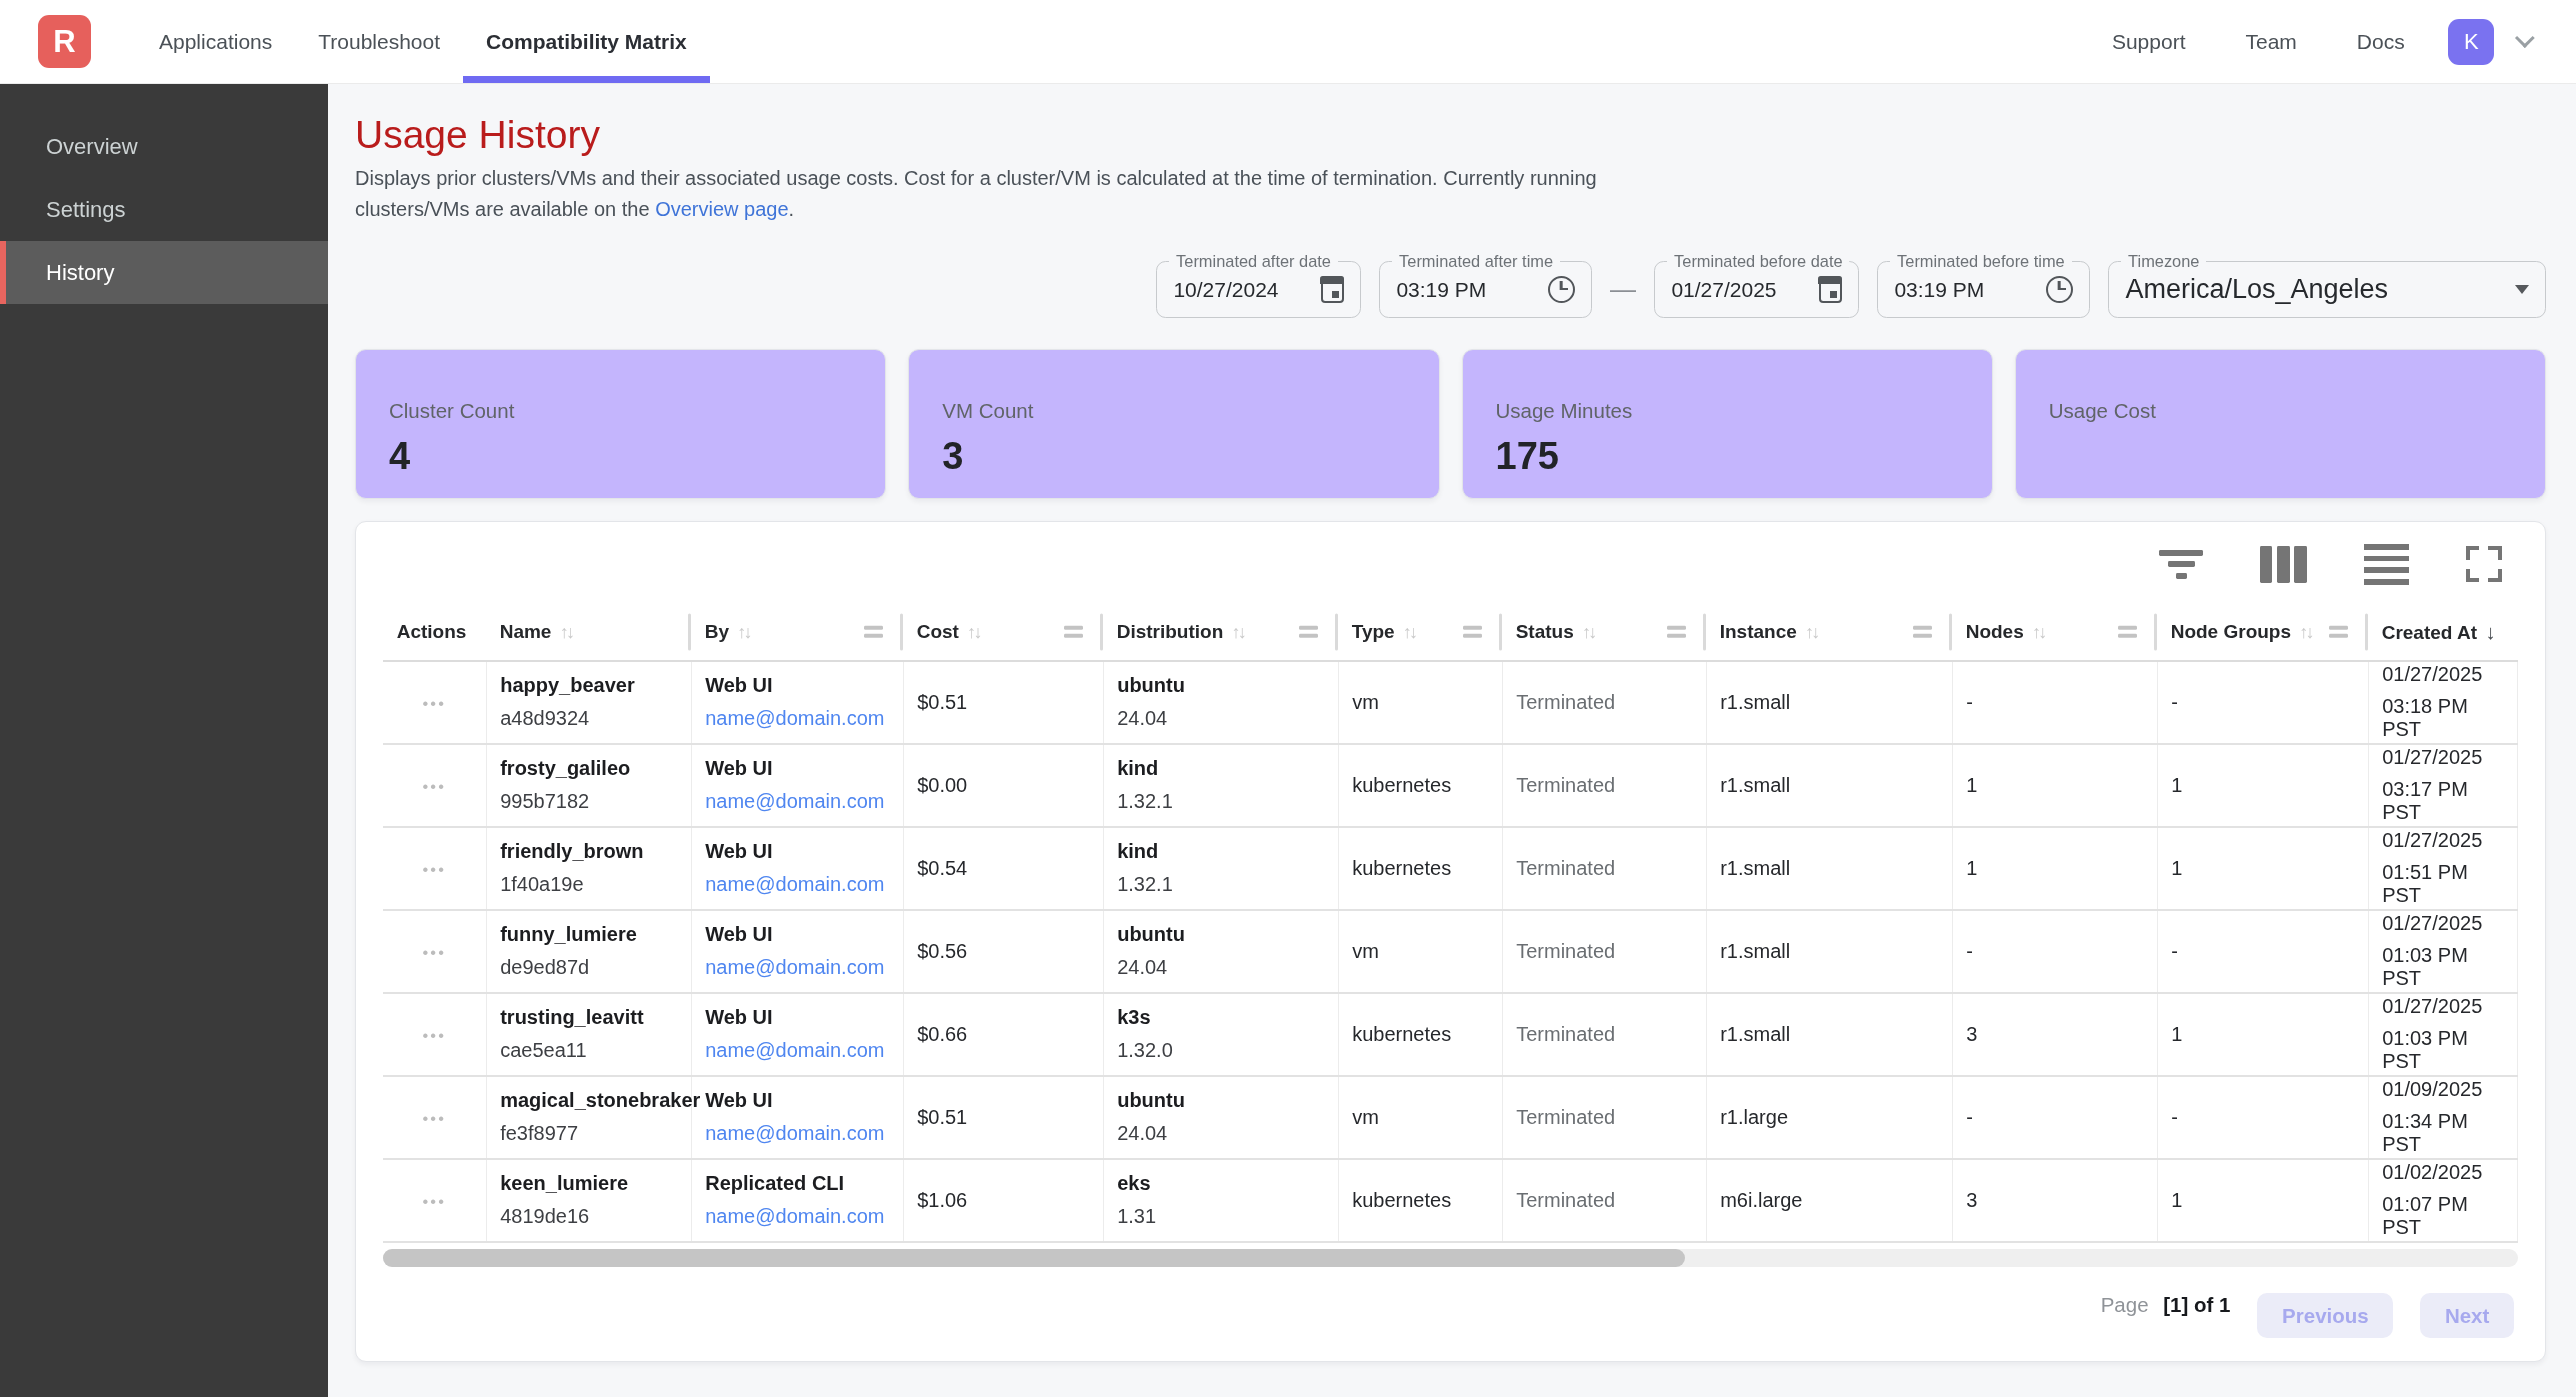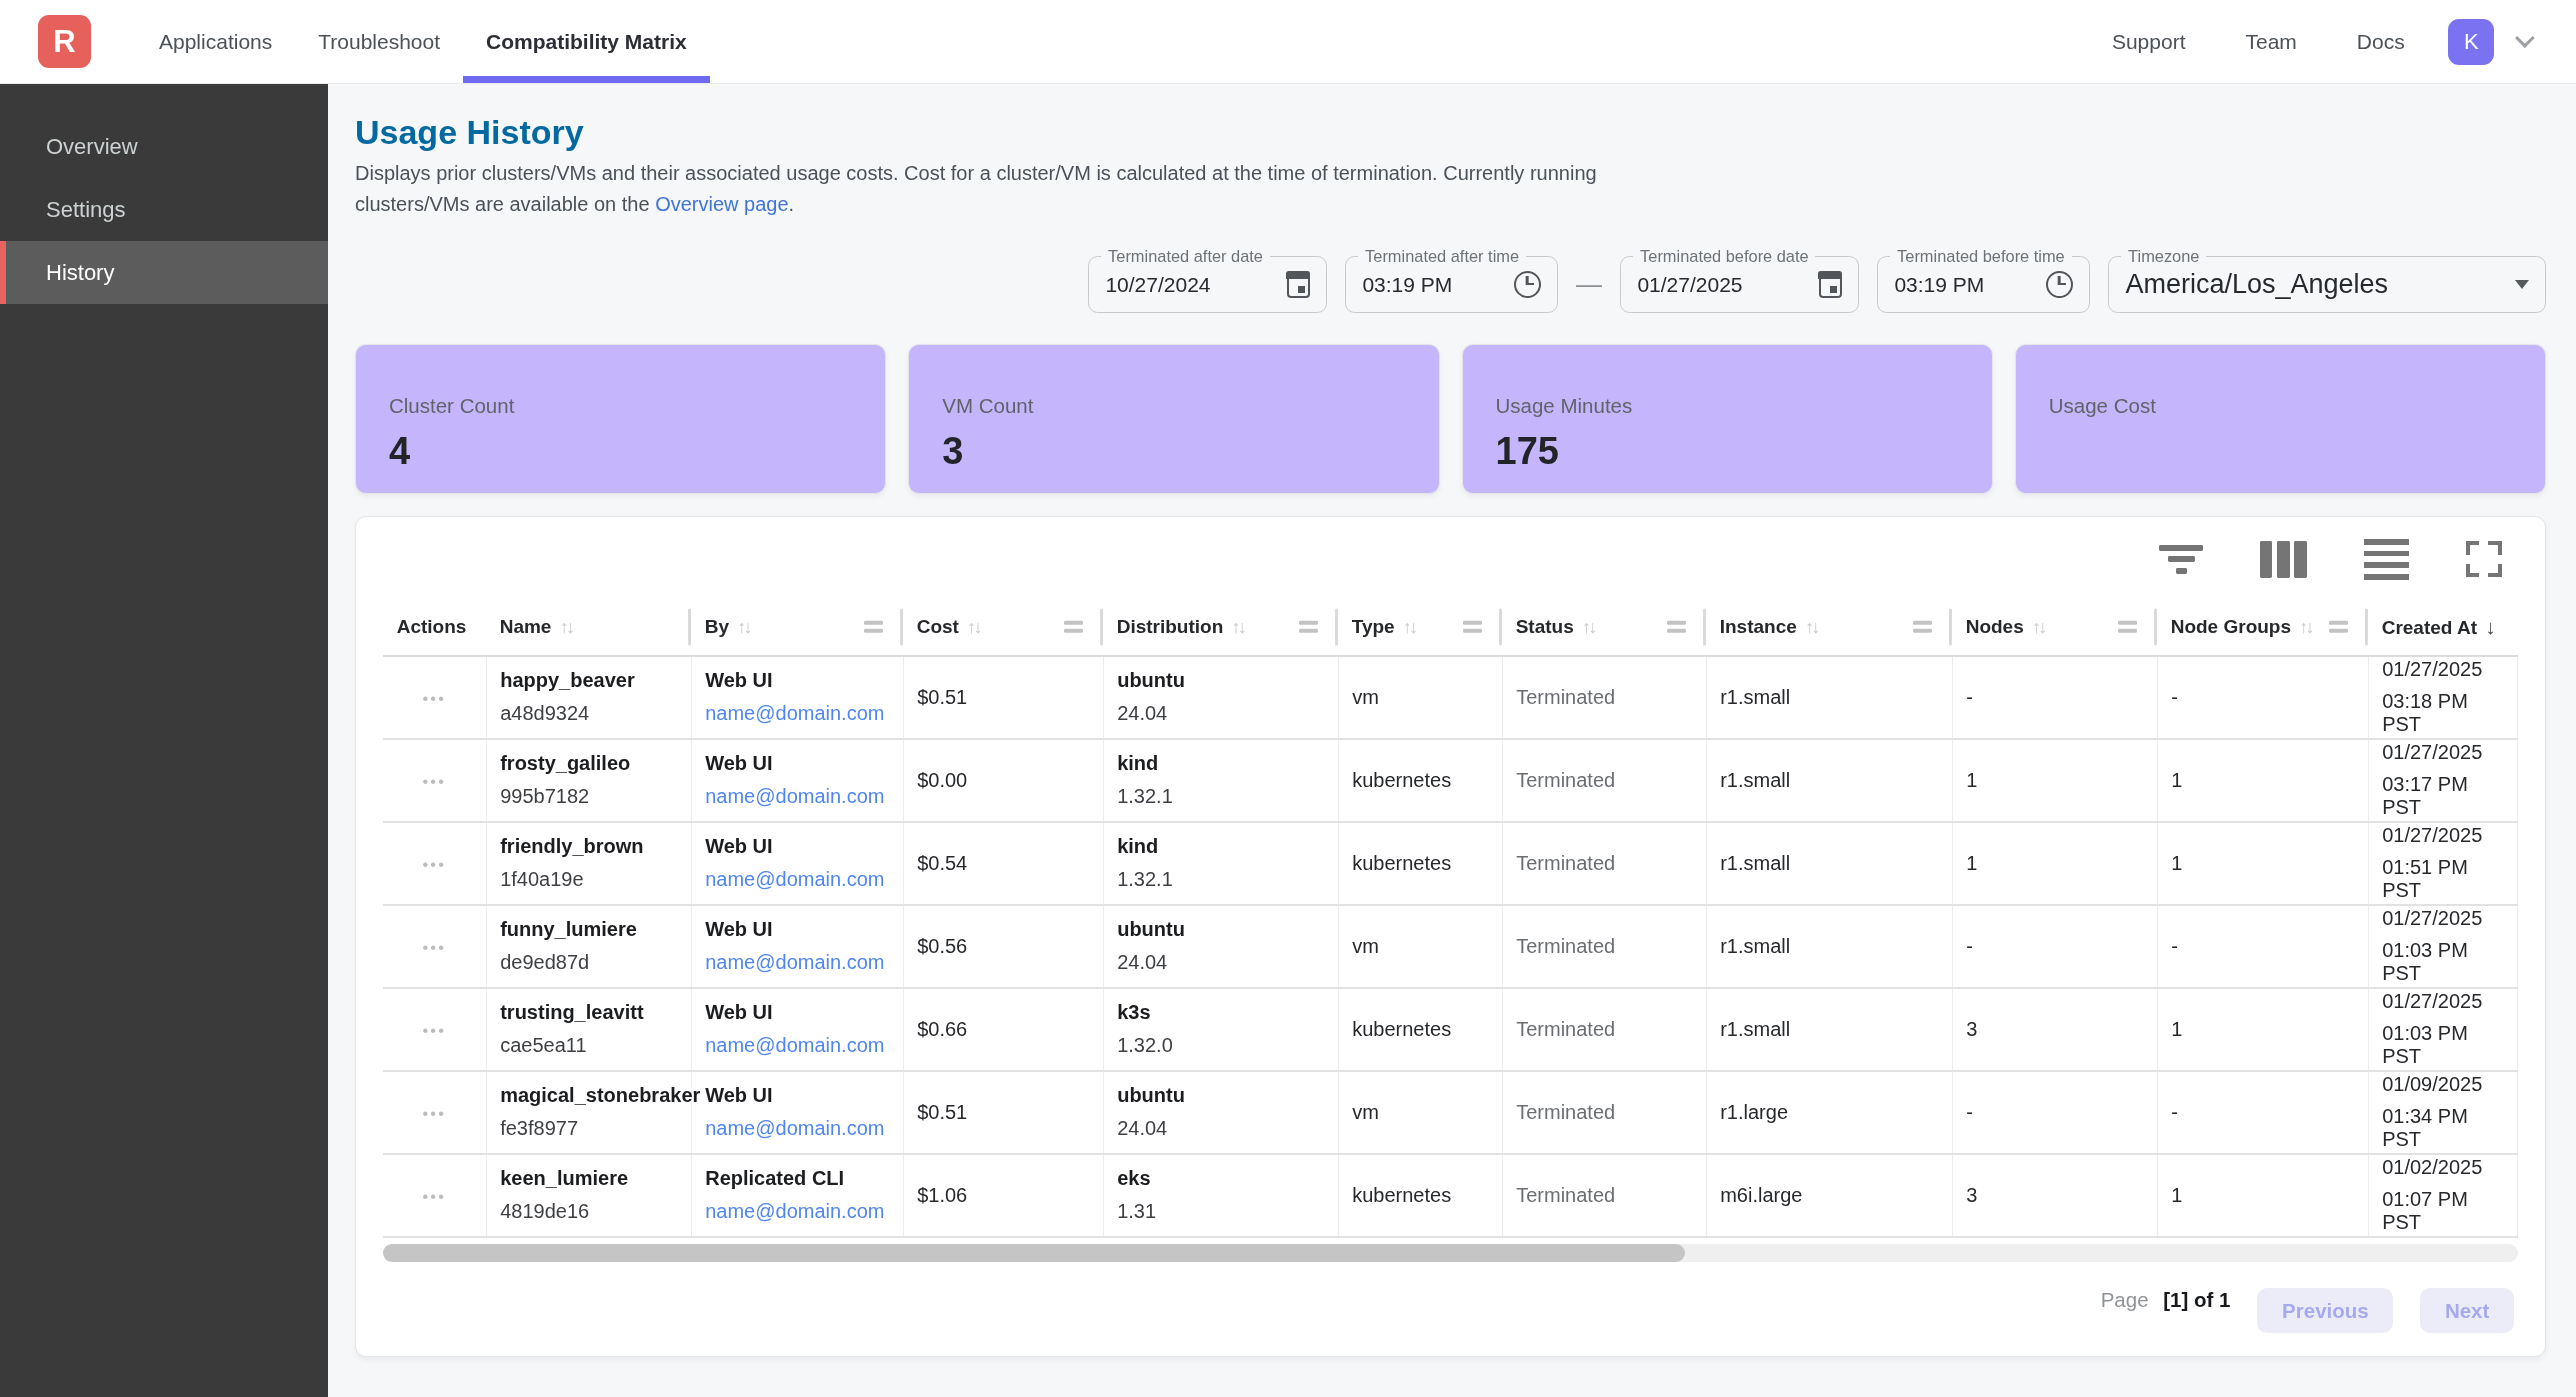--- a/index.html
+++ b/index.html
@@ -35,33 +35,33 @@
                 transform:rotate(45deg);margin:-6.8px 0 0 -36px;cursor:pointer}
 
   
   .shell{display:flex;height:1313px}
   .sidebar{width:328px;flex-shrink:0;background:var(--sidebar-bg);padding-top:31px}
   .side-item{height:63px;display:flex;align-items:center;padding-left:40px;border-left:6.8px solid transparent;
              color:#ccd2d3;font-size:22px;cursor:pointer}
   .side-item.active{background:#5c5c5c;border-left-color:var(--side-red);color:#fff}
 
   main{flex:1;padding:29px 30px 0 27px;overflow:hidden}
-  h1{font-size:34px;font-weight:700;color:#0369a1}
+  h1{font-size:39px;font-weight:400;color:#b91c1c}
   .desc{margin-top:6px;font-size:20px;line-height:1.55;color:var(--ink-soft)}
   .desc a{color:var(--link-blue);text-decoration:none;cursor:pointer}
 
   
   .filters{margin-top:36px;display:flex;justify-content:flex-end;align-items:center;gap:18px}
   .field{height:57px;border:1.4px solid #c7cacd;border-radius:9.6px;display:flex;align-items:center;
          padding:0 16.4px;position:relative;background:transparent}
   .field-label{position:absolute;top:-10.3px;left:12.3px;font-size:16.4px;color:#6d7277;background:var(--page-bg);padding:0 6.8px;white-space:nowrap}
   .field-input{flex:1;min-width:0;border:none;background:transparent;outline:none;font-size:21px;color:#26292d;
                font-family:"Liberation Sans","DejaVu Sans",sans-serif}
   .field-value{flex:1;font-size:27px;color:#26292d;white-space:nowrap;overflow:hidden}
-  .w-date{width:239px}.w-time{width:213px}.w-tz{width:438px}
+  .w-date{width:205px}.w-time{width:213px}.w-tz{width:438px}
   .range-dash{font-size:26px;color:#8b8f94}
 
   .icon-calendar{width:23px;height:26px;border:2.7px solid #52565a;border-radius:4.1px;position:relative;flex-shrink:0;cursor:pointer}
   .icon-calendar::before{content:"";position:absolute;left:-2.7px;right:-2.7px;top:-2.7px;height:8.2px;background:#52565a;border-radius:2.7px 2.7px 0 0}
   .icon-calendar::after{content:"";position:absolute;right:2.7px;bottom:2.7px;width:6.8px;height:6.8px;background:#52565a}
   .icon-clock{width:27px;height:27px;border:2.7px solid #52565a;border-radius:50%;position:relative;flex-shrink:0;cursor:pointer}
   .icon-clock::before{content:"";position:absolute;left:50%;top:3.4px;width:2.7px;height:9px;background:#52565a;transform:translateX(-50%)}
   .icon-clock::after{content:"";position:absolute;left:11.6px;top:9.6px;width:6.8px;height:2.7px;background:#52565a}
   .icon-caret{width:0;height:0;border-left:7.5px solid transparent;border-right:7.5px solid transparent;border-top:9.6px solid #55585c;cursor:pointer}
 

